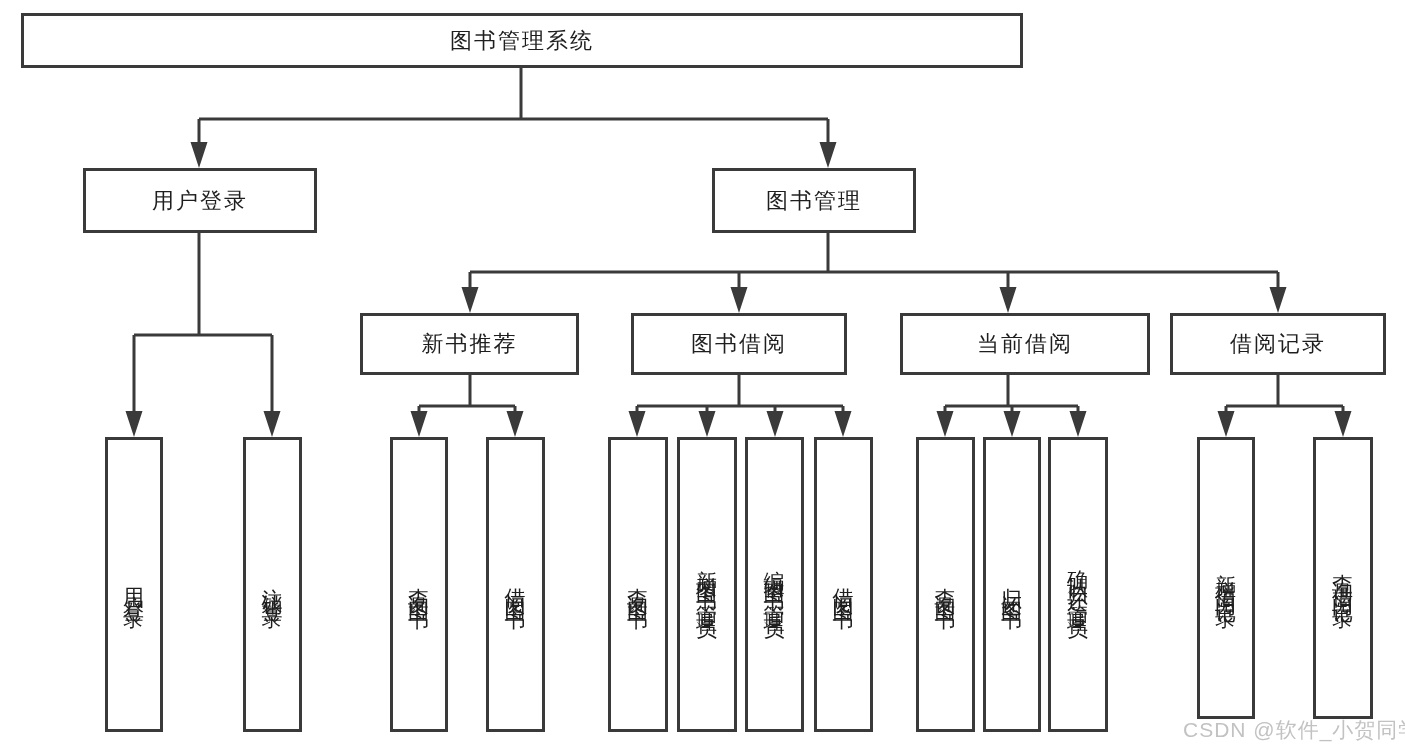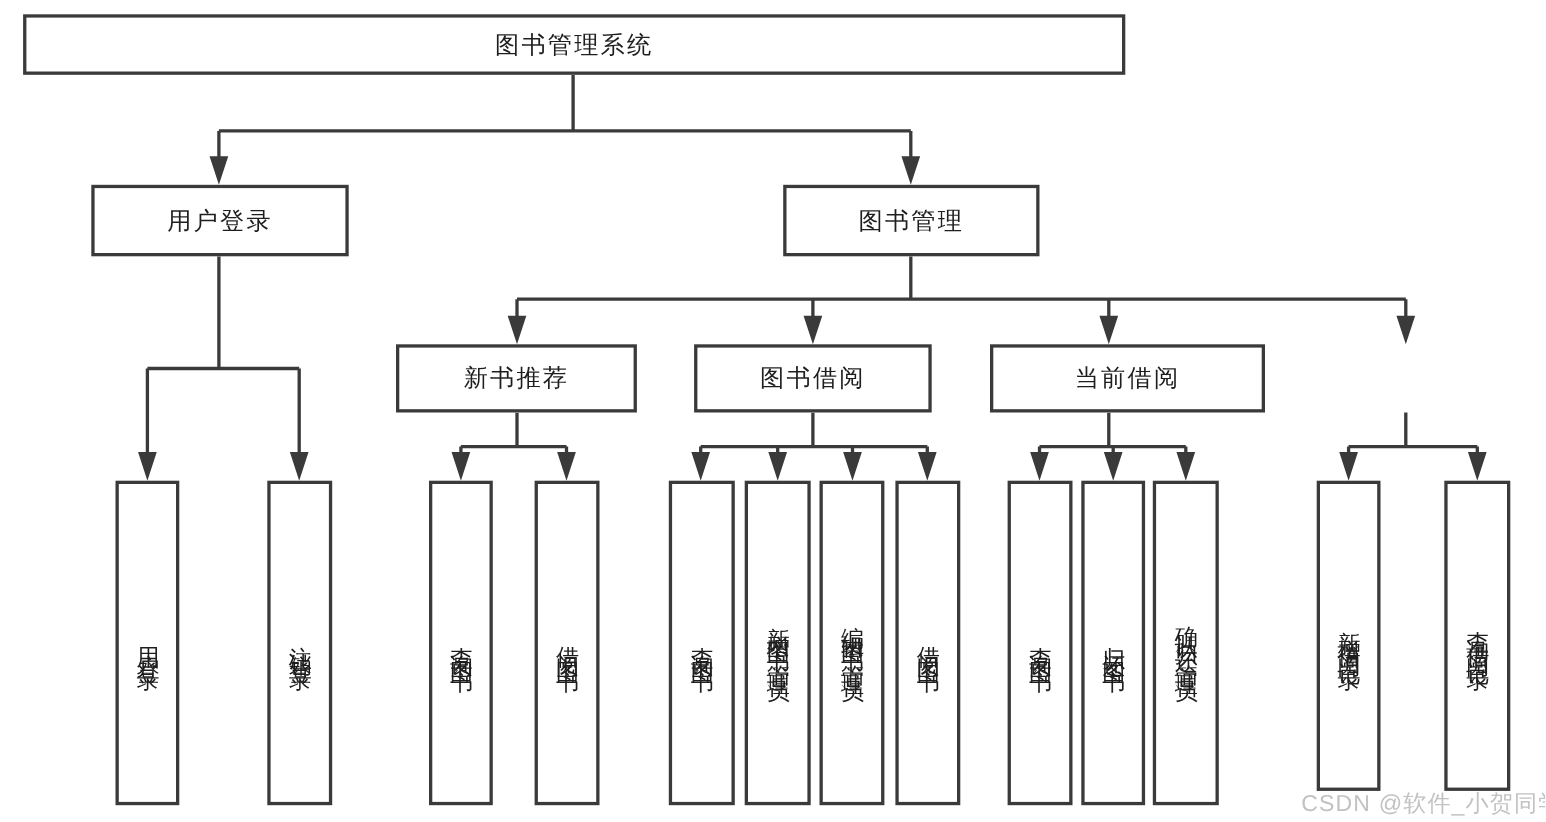--- a/index.html
+++ b/index.html
@@ -118,32 +118,35 @@
       M1334.5 411 L1351.5 411 L1343 437 Z"></path>
   </svg>
 
   <div class="node h" style="left:21px;top:13px;width:1002px;height:55px">
     <span class="lbl">图书管理系统</span>
   </div>
 
   <div class="node h" style="left:83px;top:168px;width:234px;height:65px">
     <span class="lbl">用户登录</span>
   </div>
-  <div class="node h" style="left:712px;top:168px;width:233px;height:65px">
+  <div class="node h" style="left:712px;top:168px;width:204px;height:65px">
     <span class="lbl">图书管理</span>
   </div>
 
   <div class="node h" style="left:631px;top:313px;width:216px;height:62px">
     <span class="lbl">图书借阅</span>
   </div>
   <div class="node h" style="left:360px;top:313px;width:219px;height:62px">
     <span class="lbl">新书推荐</span>
   </div>
   <div class="node h" style="left:900px;top:313px;width:250px;height:62px">
     <span class="lbl">当前借阅</span>
+  </div>
+  <div class="node h" style="left:1170px;top:313px;width:216px;height:62px">
+    <span class="lbl">借阅记录</span>
   </div>
 
   <div class="node v" style="left:105px;top:437px;width:58px;height:295px">
     <span class="lbl">用户登录</span>
   </div>
   <div class="node v" style="left:243px;top:437px;width:59px;height:295px">
     <span class="lbl">注销登录</span>
   </div>
 
   <div class="node v" style="left:390px;top:437px;width:58px;height:295px">

